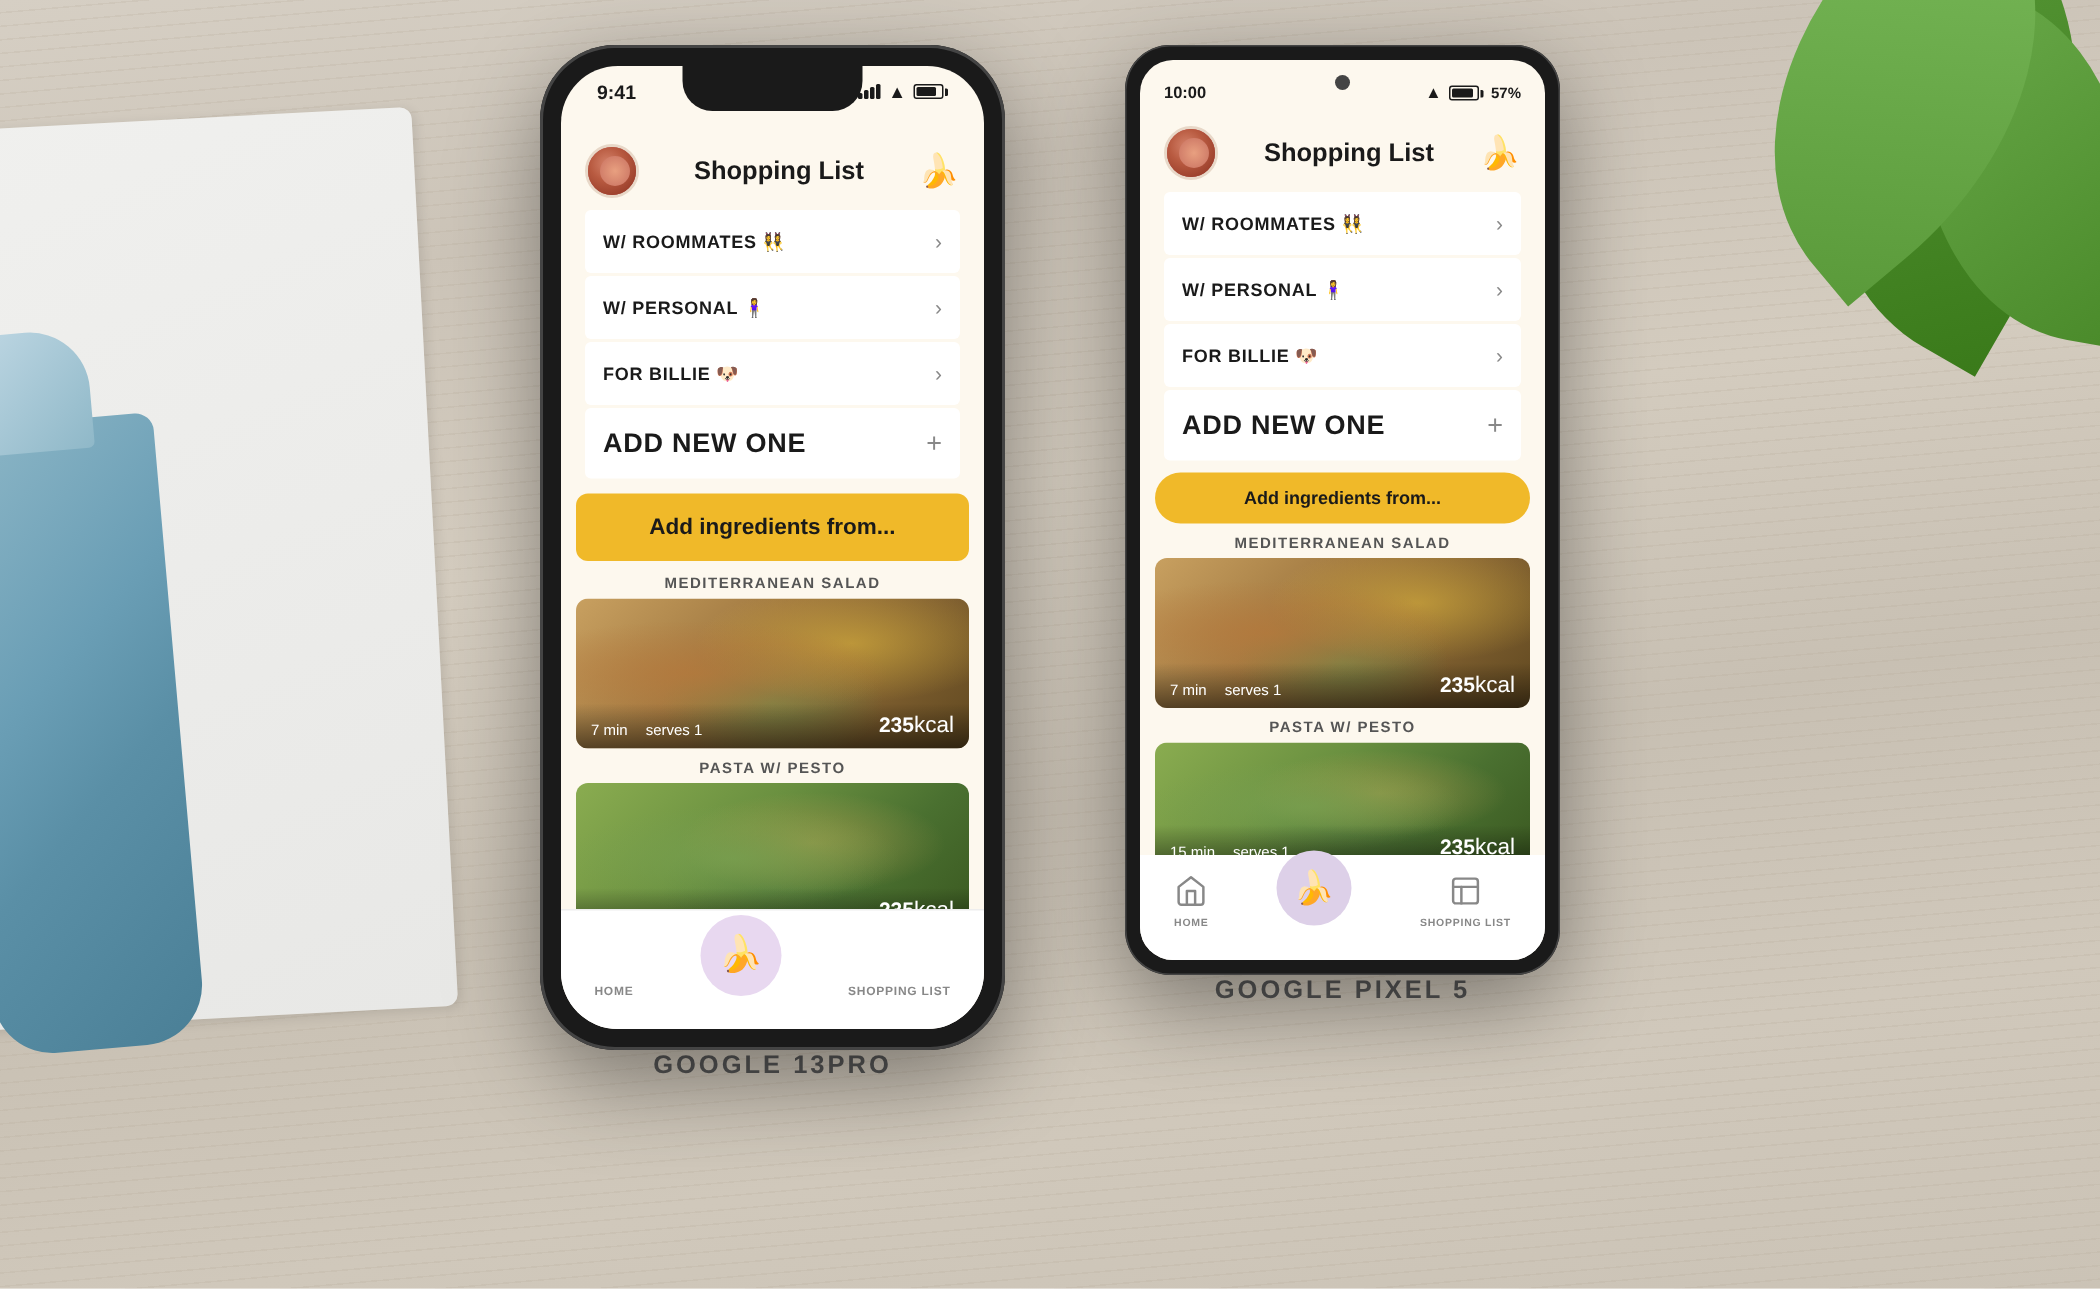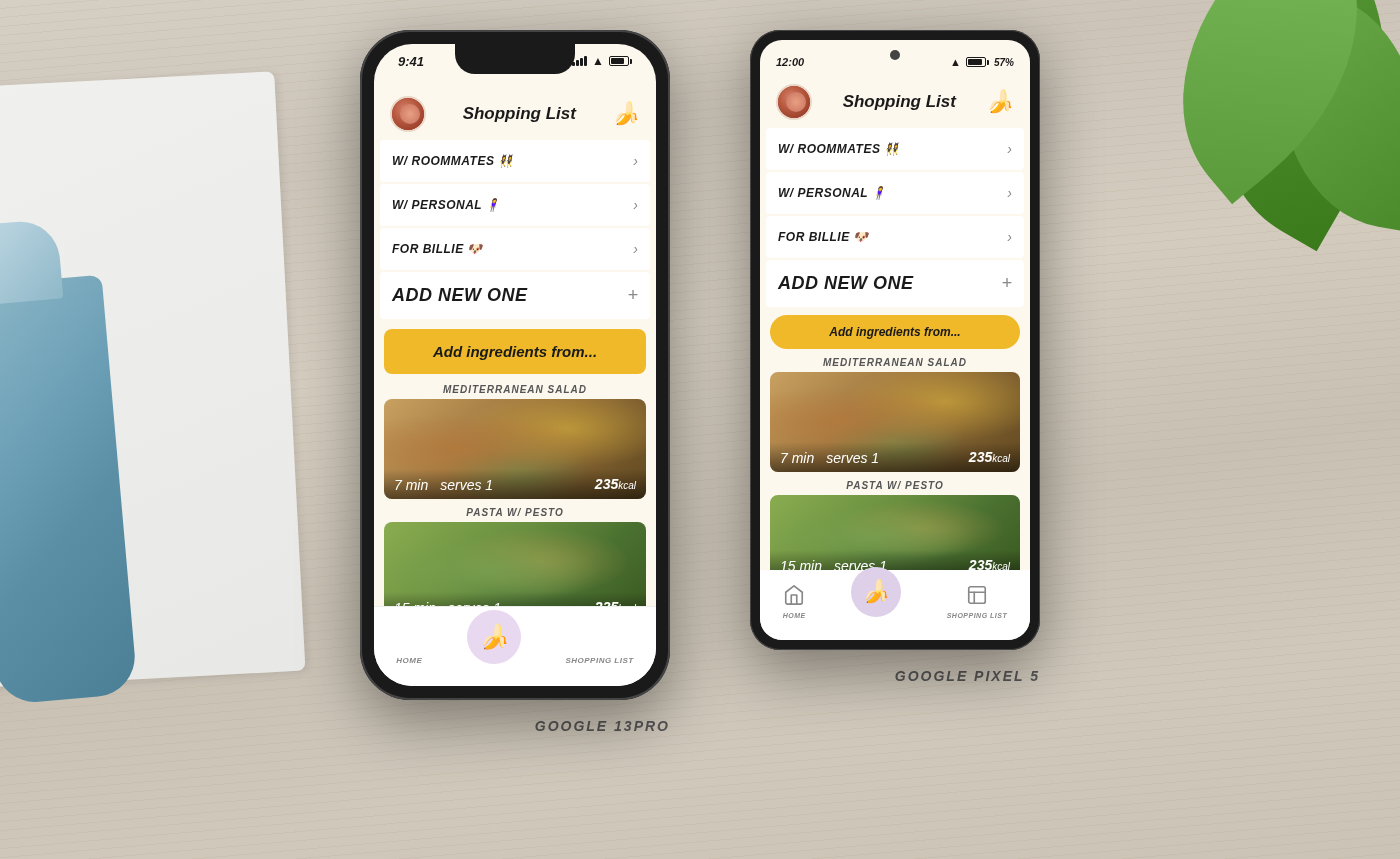--- a/index.html
+++ b/index.html
@@ -100,27 +100,25 @@
       display: flex;
       justify-content: center;
       align-items: flex-start;
       gap: 80px;
       z-index: 10;
     }
 
     .phone-wrapper {
       display: flex;
       flex-direction: column;
-      align-items: flex-end;
-      font-style: italic;
+      align-items: center;
     }
 
     .phone-label {
-      margin-top: 18px;
-      font-size: 14px;
+      font-size: 17px;
       font-weight: 700;
       letter-spacing: 2px;
       color: #555;
     }
 
     
     .iphone {
       width: 310px;
       height: 670px;
       background: #1a1a1a;
@@ -243,21 +241,21 @@
       background: radial-gradient(circle, #e8a080 0%, #c87060 100%);
       border-radius: 50%;
     }
 
     .banana-icon {
       font-size: 22px;
     }
 
     
     .list-section {
-      padding: 0 6px;
+      padding: 0 16px;
     }
 
     .list-item {
       display: flex;
       align-items: center;
       justify-content: space-between;
       padding: 13px 12px;
       background: white;
       margin-bottom: 2px;
       border-radius: 4px;
@@ -374,33 +372,33 @@
       justify-content: space-between;
       align-items: flex-end;
     }
 
     .recipe-info {
       display: flex;
       gap: 12px;
     }
 
     .recipe-stat {
-      font-size: 14px;
+      font-size: 10px;
       color: white;
       font-weight: 500;
     }
 
     .recipe-kcal {
       font-size: 14px;
       color: white;
       font-weight: 700;
     }
 
     .recipe-kcal-unit {
-      font-size: 10px;
+      font-size: 15px;
       color: white;
     }
 
     
     .bottom-nav {
       position: absolute;
       bottom: 0;
       left: 0;
       right: 0;
       height: 80px;
@@ -663,21 +661,21 @@
 
   <div class="phone-wrapper">
     <div class="pixel">
       <div class="pixel-screen">
 
         <div style="position:absolute;top:10px;left:50%;transform:translateX(-50%);z-index:10;">
           <div class="pixel-camera-dot"></div>
         </div>
 
         <div class="pixel-status-bar">
-          <span>12:00</span>
+          <span>10:00</span>
           <div style="display:flex;align-items:center;gap:5px;">
             <span style="font-size:11px;">▲</span>
             <div class="battery-icon">
               <div class="battery-body">
                 <div class="battery-fill" style="width:85%"></div>
               </div>
               <div class="battery-cap"></div>
             </div>
             <span style="font-size:10px;">57%</span>
           </div>

